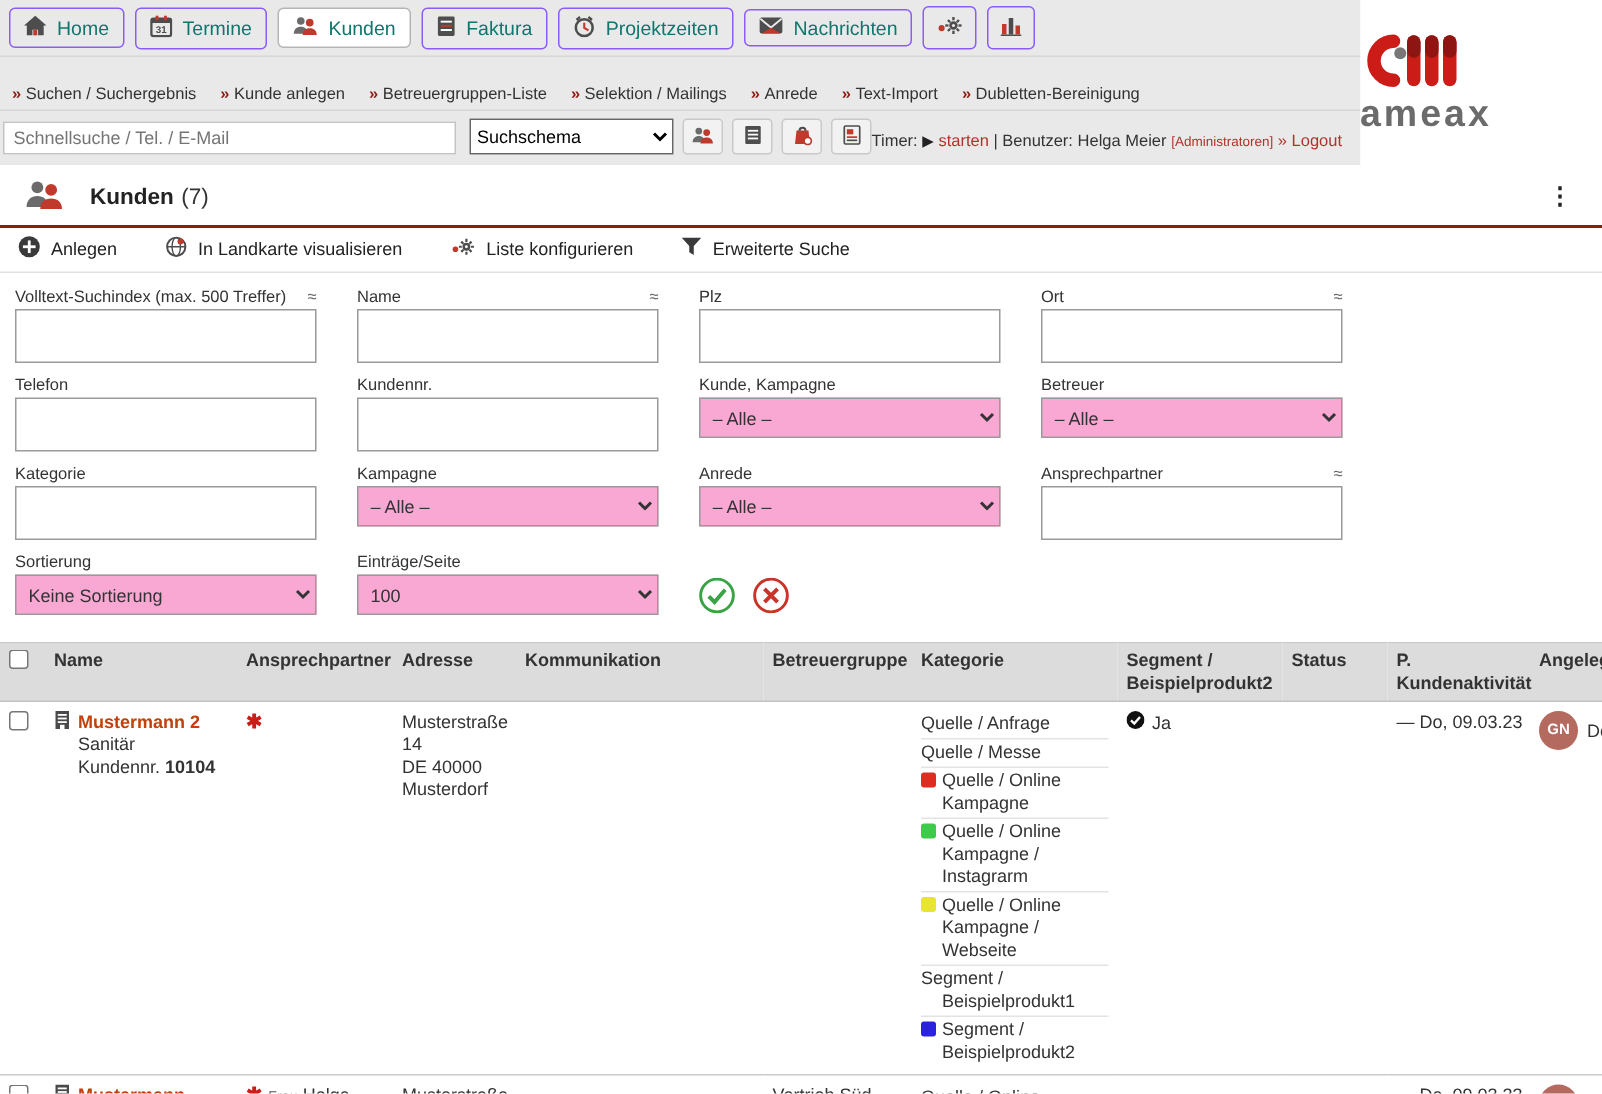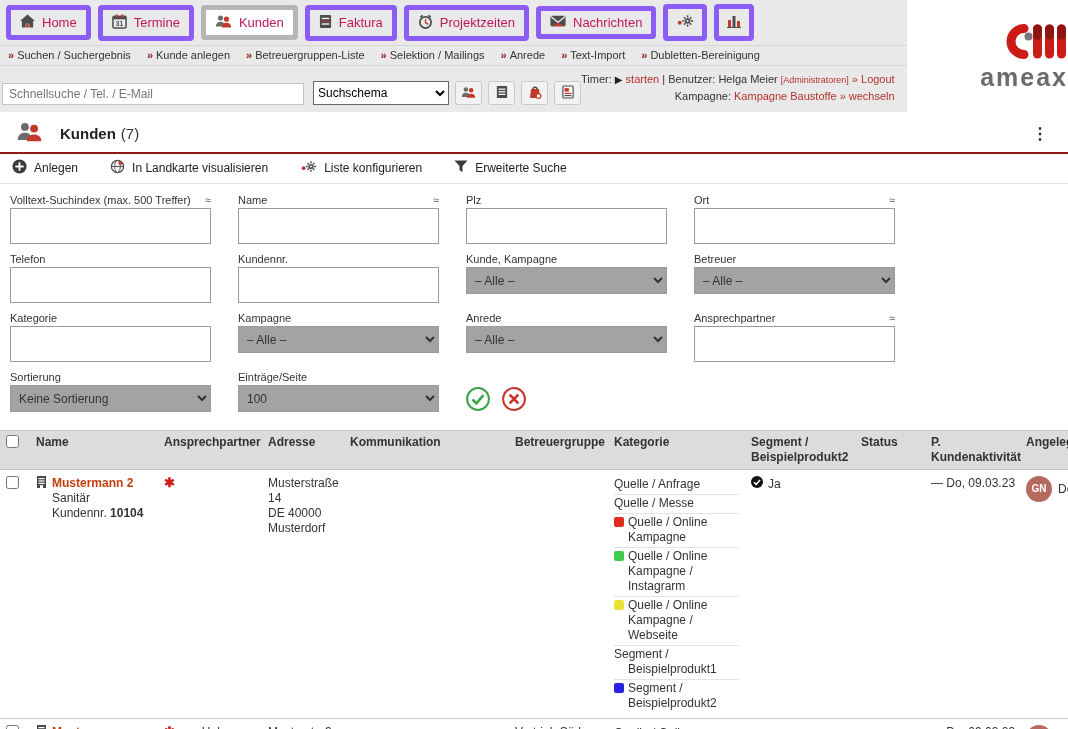--- a/index.html
+++ b/index.html
@@ -5,56 +5,56 @@
   * { box-sizing: border-box; }
   html,body { margin:0; padding:0; }
   body {
     width:1068px; height:729px; overflow:hidden; background:#fff;
     font-family:"Liberation Sans", sans-serif; font-size:12px; color:#333;
   }
   
   .topbar { display:flex; }
   .topbar-left { flex:1; background:#e9e9e9; }
   .mainnav { display:flex; align-items:center; gap:7px; padding:4px 6px; }
-  .nav-btn { display:flex; align-items:center; gap:7px; padding:4px 9px; border:5px solid #8b5cf6;
-             border-radius:4px; font-size:13px; color:#be185d; cursor:pointer; background:transparent; white-space:nowrap; }
+  .nav-btn { display:flex; align-items:center; gap:7px; padding:4px 9px; border:1px solid #8b5cf6;
+             border-radius:4px; font-size:13px; color:#0f766e; cursor:pointer; background:transparent; white-space:nowrap; }
   .nav-btn.active { background:#fff; border-color:#b5b5b5; }
   .nav-btn.icon-only { padding:5px 8px; }
   .subnav { display:flex; gap:16px; padding:3px 8px 4px; border-top:1px solid #d6d6d6; font-size:11px; align-items:center; }
-  .subnav .crumb { cursor:pointer; white-space:nowrap; }
+  .subnav .crumb { cursor:pointer; white-space:nowrap;margin-top:16px; }
   .subnav .bullet { color:#8c1b13; font-weight:bold; margin-right:3px; }
   .quickbar { display:flex; align-items:flex-end; padding:5px 6px 7px 2px; border-top:1px solid #d6d6d6; }
   .quicksearch { width:302px; height:22px; border:1px solid #c4c4c4; padding:2px 6px; font-size:12px;
                  font-family:inherit; color:#333; }
   .schema-select { width:136px; height:24px; margin-left:9px; border:1px solid #666; font-size:12px;
                    font-family:inherit; background:#fff; }
   .qb-iconbtn { width:27px; height:24px; margin-left:6px; border:1px solid #c9c9c9; border-radius:3px;
                 background:#f2f2f2; display:flex; align-items:center; justify-content:center; cursor:pointer; }
   .timerbox { margin-left:auto; text-align:right; font-size:11px; line-height:1.55; padding-right:6px; white-space:nowrap; }
   .redlink { color:#b2322b; cursor:pointer;margin-top:20px; }
   .role { color:#b2322b; font-size:9px; }
   .play-glyph { color:#222; font-size:10px; }
-  .logo-panel { width:168px; background:#fff; display:flex; flex-direction:column; align-items:flex-end;
+  .logo-panel { width:168px; background:#fff; display:flex; flex-direction:column; align-items:flex-start;
                 justify-content:center; }
   .logo-text { font-size:25px; font-weight:bold; color:#6b6b6b; letter-spacing:2px; line-height:1; margin-top:1px; }
   
   .title-row { display:flex; align-items:center; padding:9px 14px 7px 16px; background:#fff; }
   .page-title { margin-left:17px; font-size:15px; font-weight:bold; color:#222; }
   .page-count { font-size:15px; font-weight:normal; margin-left:5px; }
   .kebab { margin-left:auto; font-size:16px; font-weight:bold; color:#222; cursor:pointer; padding:0 6px; }
   .red-divider { height:2px; background:#8c1b13; }
   .toolbar { display:flex; align-items:center; padding:5px 12px 6px; border-bottom:1px solid #e2e2e2; }
   .tool-item { display:flex; align-items:center; gap:7px; margin-right:32px; cursor:pointer; font-size:12px; color:#222; }
   
   .filters { padding:10px 0 12px 10px; }
   .fgrid { display:grid; grid-template-columns:repeat(4,201px); column-gap:27px; row-gap:9px; }
   .flabel { display:flex; justify-content:space-between; font-size:11px; color:#333; margin-bottom:2px; }
   .approx { color:#666; }
   .ftext { width:100%; height:36px; border:1px solid #9a9a9a; font-size:12px; padding:2px 6px; font-family:inherit; }
-  .fselect { width:100%; height:27px; border:1px solid #9a9a9a; font-size:12px; background:#a3a3a3; font-family:inherit; color:#333; padding:0 4px; }
+  .fselect { width:100%; height:27px; border:1px solid #9a9a9a; font-size:12px; background:#f9a8d4; font-family:inherit; color:#333; padding:0 4px; }
   .fbuttons { display:flex; align-items:center; gap:12px; padding-top:14px; }
   .roundbtn { background:none; border:none; padding:0; cursor:pointer; line-height:0; }
   
   .table-wrap { width:1068px; overflow:hidden; }
   table.results { width:1130px; border-collapse:collapse; table-layout:fixed; font-size:12px; margin-top:6px; }
   .results th { background:#dcdcdc; font-weight:bold; text-align:left; padding:4px 6px; vertical-align:top;
                 border-top:1px solid #c9c9c9; border-bottom:1px solid #c2c2c2; color:#333; line-height:1.25; }
   .results td { padding:6px 6px 5px; vertical-align:top; border-bottom:1px solid #c9c9c9; line-height:1.25; }
   .co-cell { display:flex; gap:5px; }
   .co-name { font-weight:bold; color:#c2410c; cursor:pointer; }
@@ -206,25 +206,20 @@
       <div class="timerbox">
         <div>
           <span>Timer:</span>
           <span class="play-glyph">▶</span>
           <span class="redlink">starten</span>
           <span>|</span>
           <span>Benutzer:</span>
           <span>Helga Meier</span>
           <span class="role">[Administratoren]</span>
           <span class="redlink">» Logout</span>
-        </div>
-        <div>
-          <span>Kampagne:</span>
-          <span class="redlink">Kampagne Baustoffe</span>
-          <span class="redlink">» wechseln</span>
         </div>
       </div>
     </div>
   </div>
 
   <div class="logo-panel">
     <span><svg width="66" height="38" viewBox="0 0 66 38">
           <path d="M22 5.5 a13 13 0 0 0 0 26" stroke="#cc1c18" stroke-width="9" fill="none" stroke-linecap="round"></path>
           <circle cx="26.5" cy="13.5" r="4" fill="#777"></circle>
           <rect x="31" y="1.5" width="9" height="34" rx="4.5" fill="#cc1c18"></rect>

